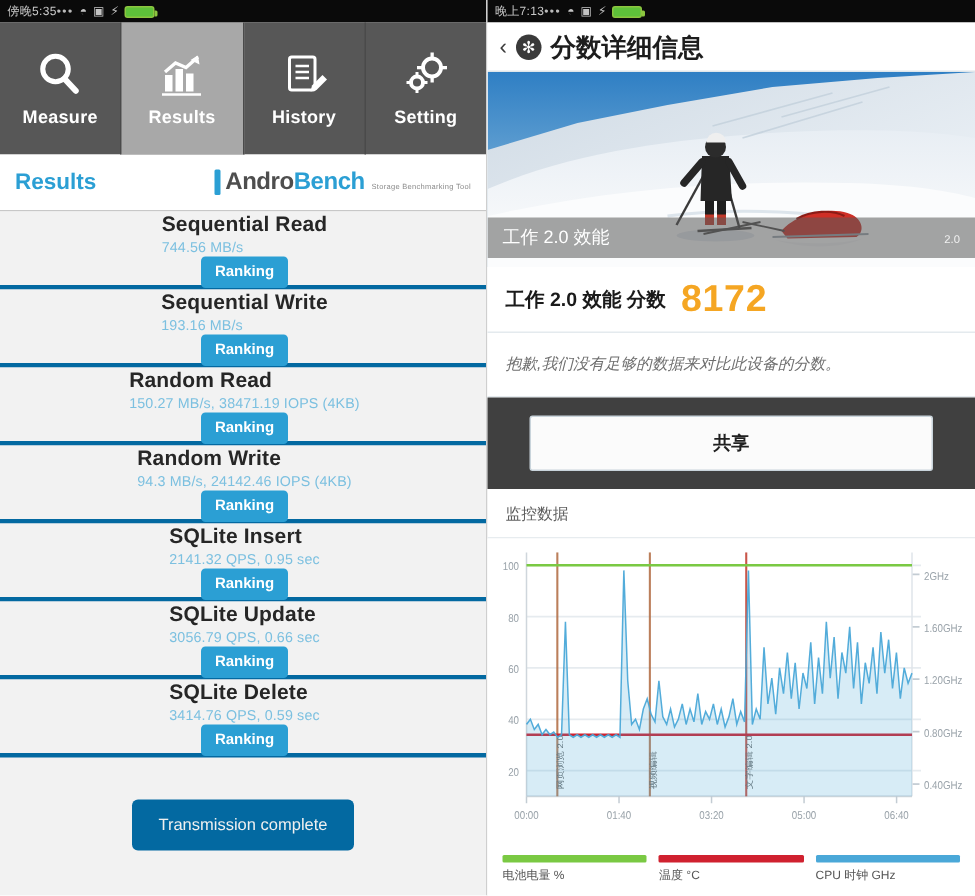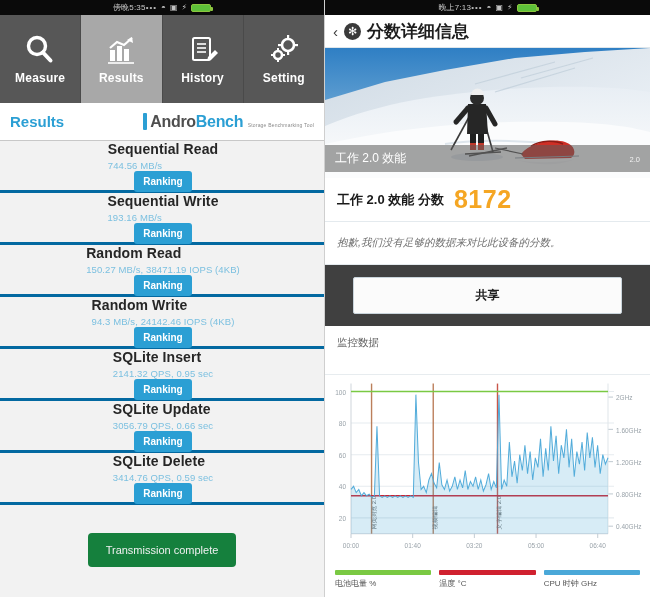--- a/index.html
+++ b/index.html
@@ -14,21 +14,21 @@
   
   .left-screen {
     width: 325px; height: 597px;
     background: #f2f2f2;
     position: relative;
     border-right: 1px solid #cfcfcf;
     display: flex; flex-direction: column;
   }
   .statusbar {
     height: 15px; background: #0a0a0a; color: #d8d8d8;
-    display: flex; align-items: center; justify-content: center;
+    display: flex; align-items: center; justify-content: flex-start;
     padding: 0 5px; font-size: 8px; flex: 0 0 auto;
   }
   .statusbar .clock { letter-spacing: .2px; opacity: .92; }
   .sb-right { display: flex; align-items: center; gap: 4px; }
   .sb-dots { letter-spacing: 1px; font-size: 8px; opacity: .85; }
   .sb-icon { font-size: 8px; opacity: .9; }
   .batt {
     width: 20px; height: 8px; border: 1px solid #8cc63f; border-radius: 2px;
     background: #5ec13a; position: relative;
   }
@@ -73,21 +73,21 @@
   .ranking-btn {
     background: #2b9fd4; color: #ffffff; font-size: 10px; font-weight: 700;
     padding: 5px 9px; border-radius: 3px; border: none;
   }
 
   .toast-wrap {
     position: absolute; left: 0; right: 0; bottom: 30px;
     display: flex; justify-content: center;
   }
   .toast {
-    background: #15803d; color: #f0f0f0; font-size: 11px;
+    background: #0369a1; color: #f0f0f0; font-size: 11px;
     padding: 11px 18px; border-radius: 4px;
   }
 
   
   .right-screen {
     width: 325px; height: 597px; background: #ffffff;
     display: flex; flex-direction: column; position: relative;
   }
   .pc-header {
     height: 33px; background: #ffffff; display: flex; align-items: center;
@@ -123,21 +123,21 @@
   }
   .share-band {
     background: #404040; padding: 12px 28px; flex: 0 0 auto;
   }
   .share-btn {
     width: 100%; background: #fbfbfb; border: 1px solid #c9d4db;
     padding: 9px 0; font-size: 12px; color: #202020; font-weight: 600;
     border-radius: 2px;
   }
   .monitor-label {
-    padding: 10px 12px 24px; font-size: 10.5px; color: #5f5f5f;
+    padding: 10px 12px 8px; font-size: 10.5px; color: #5f5f5f;
     border-bottom: 1px solid #e7ecef; flex: 0 0 auto;
   }
   .chart-box { flex: 1 1 auto; position: relative; background: #fff; }
   .chart-box svg { display: block; width: 100%; height: 100%; }
   .legend {
     display: flex; padding: 2px 10px 8px; gap: 8px; flex: 0 0 auto; background: #fff;
   }
   .legend-item { flex: 1; }
   .legend-swatch { height: 5px; border-radius: 1px; }
   .legend-text { font-size: 8px; color: #555; margin-top: 3px; }

